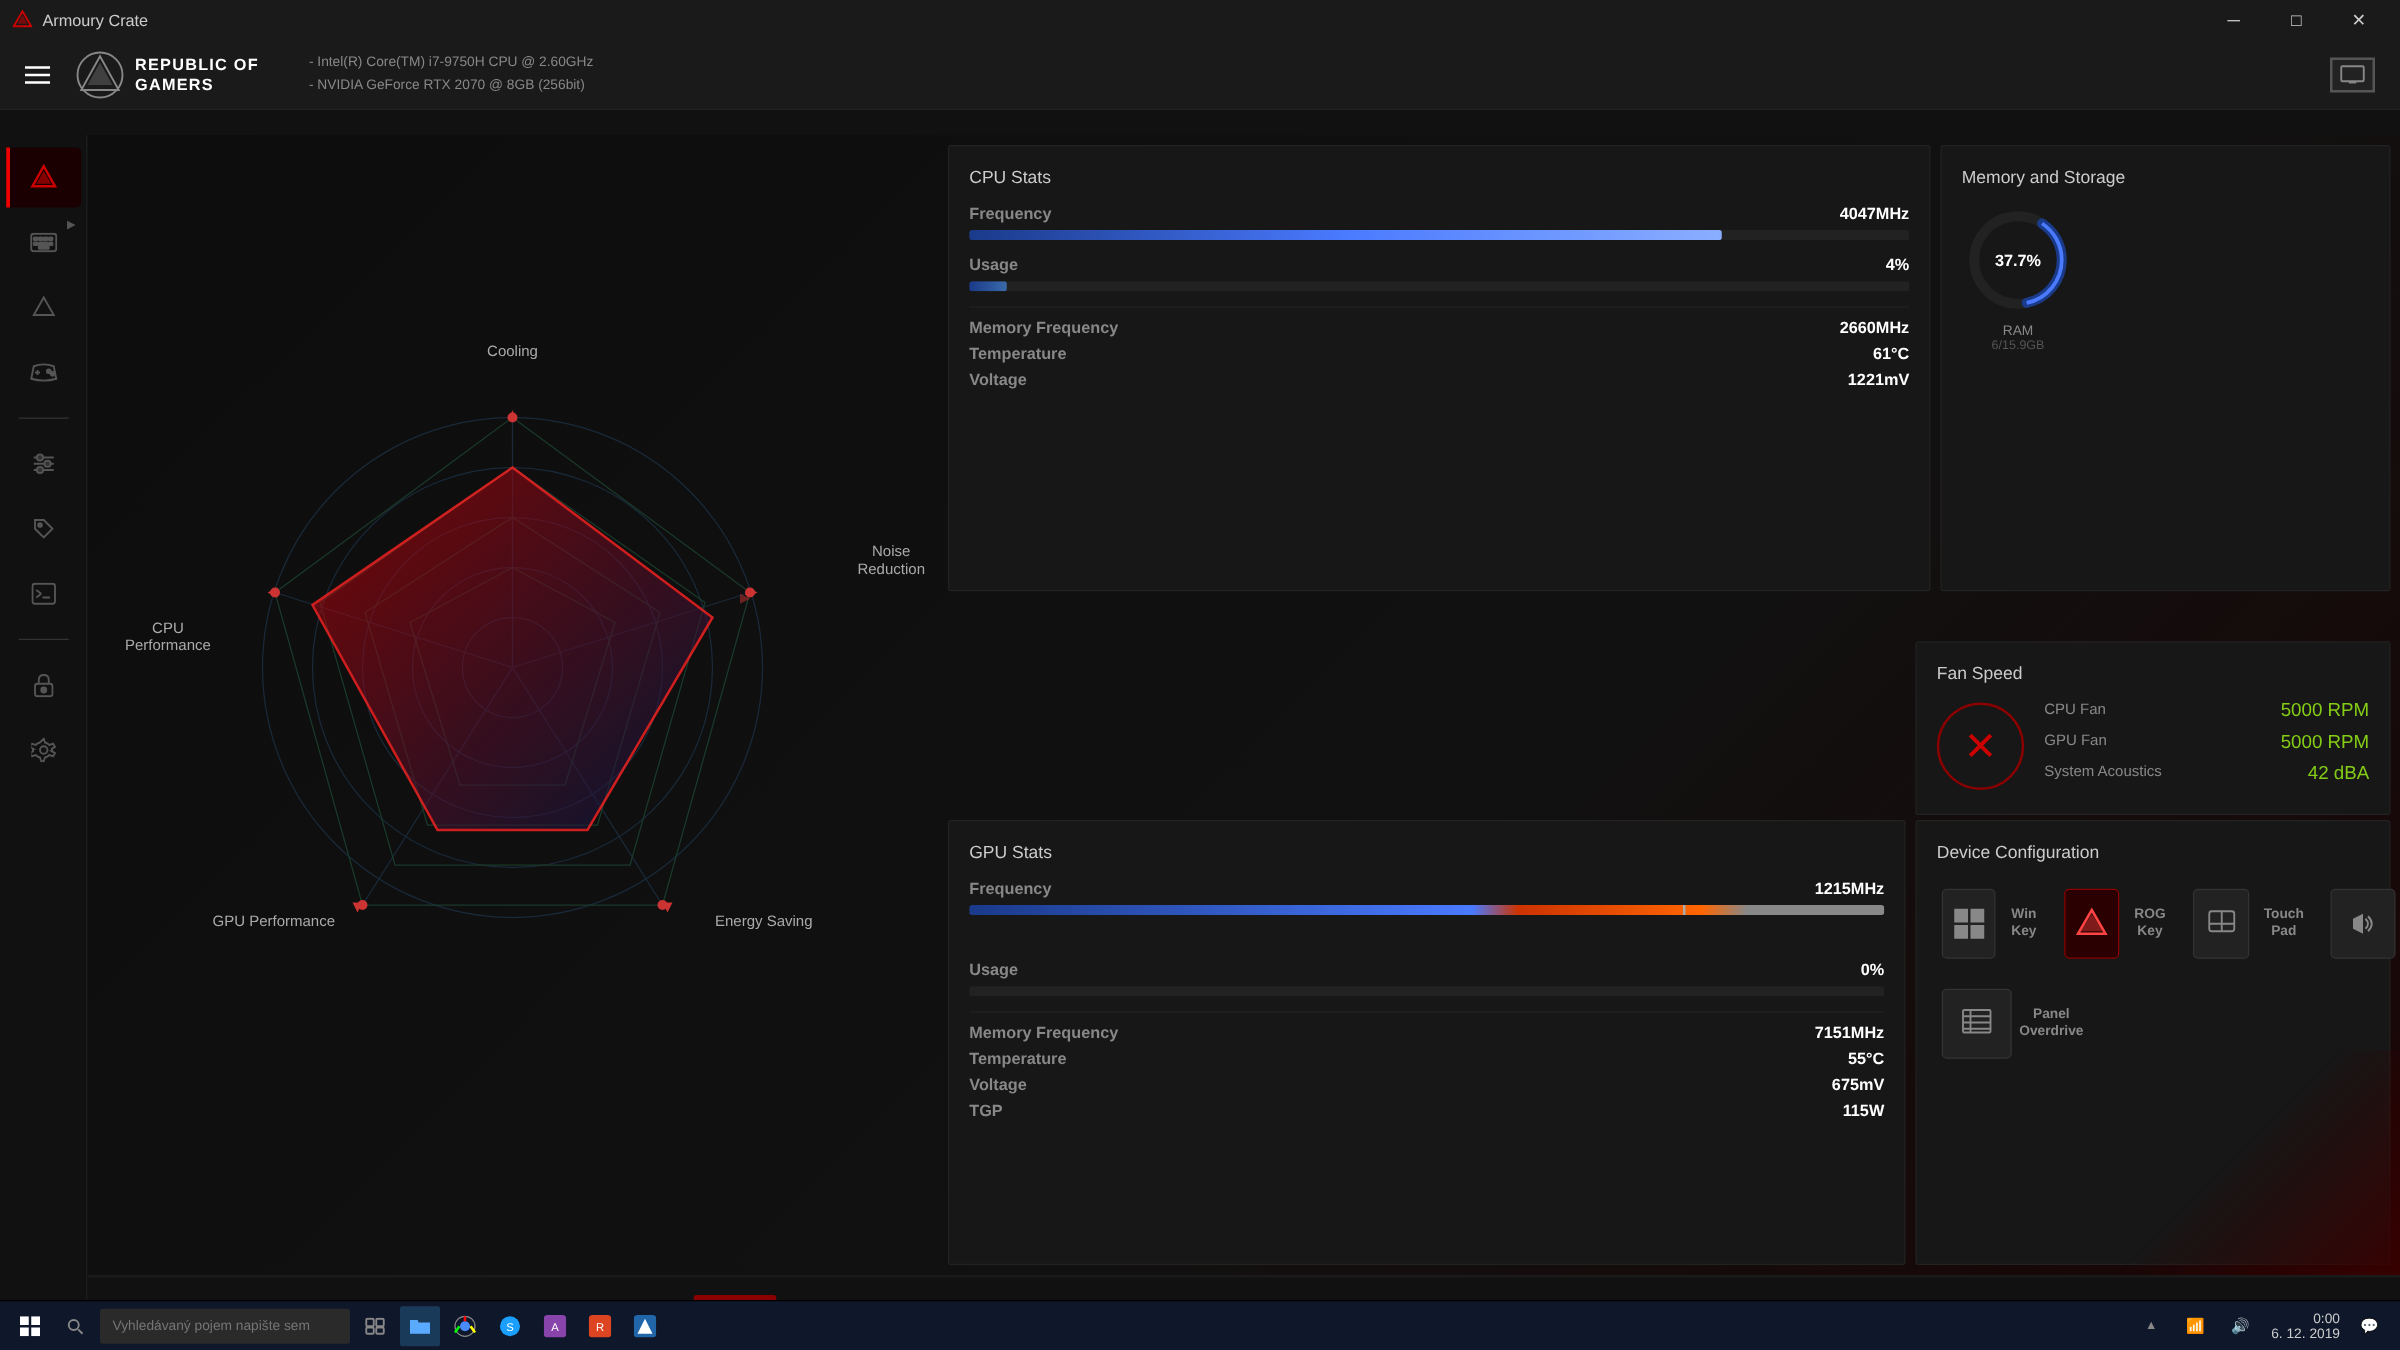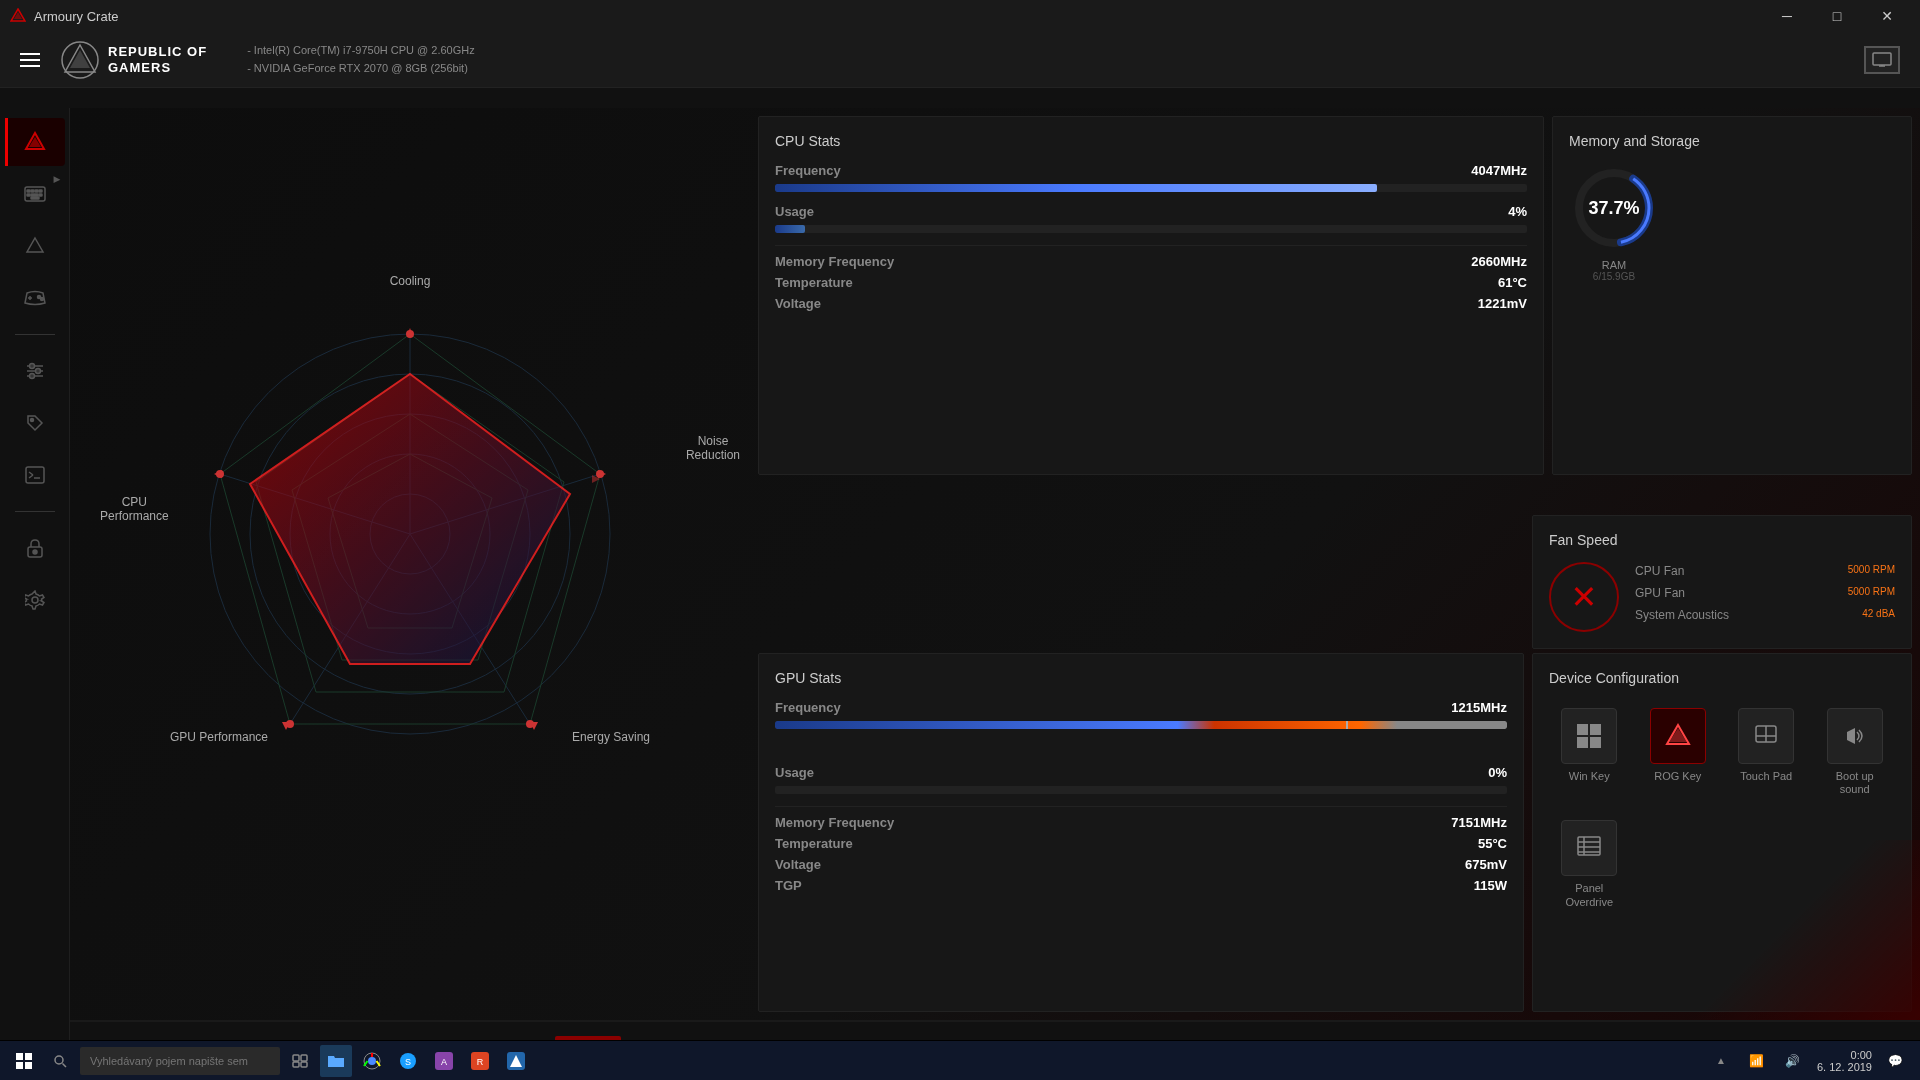--- a/index.html
+++ b/index.html
@@ -183,30 +183,30 @@
       width: 70px; height: 70px;
       border: 2px solid #8b0000;
       border-radius: 50%;
       display: flex; align-items: center; justify-content: center;
       position: relative;
     }
     .fan-x { color: #cc0000; font-size: 32px; }
     .fan-stats { flex: 1; }
     .fan-stat-row { display: flex; justify-content: space-between; margin-bottom: 8px; }
     .fan-stat-label { color: #888; font-size: 12px; }
-    .fan-stat-value { color: #f97316; font-size: 10px; }
+    .fan-stat-value { color: #84cc16; font-size: 15px; }
     .fan-content { display: flex; gap: 16px; align-items: center; }
 
     
     .gpu-panel { flex: 1; }
 
     
     .device-panel { width: 380px; flex-shrink: 0; }
     .device-icons-grid { display: grid; grid-template-columns: repeat(4, 1fr); gap: 8px; }
-    .device-icon-item { display: flex; flex-direction: column; align-items: center; gap: 6px; cursor: pointer; padding: 8px 4px; border-radius: 4px; }
+    .device-icon-item { display: flex; align-items: center; gap: 6px; cursor: pointer; padding: 8px 4px; border-radius: 4px; font-weight: bold; }
     .device-icon-box { width: 56px; height: 56px; background: #222; border: 1px solid #333; border-radius: 4px; display: flex; align-items: center; justify-content: center; font-size: 22px; color: #aaa; }
     .device-icon-box.active { background: #2a0000; border-color: #8b0000; color: #ff4444; }
     .device-icon-label { color: #888; font-size: 11px; text-align: center; line-height: 1.2; }
     .device-icons-row2 { display: grid; grid-template-columns: repeat(4, 1fr); gap: 8px; margin-top: 8px; }
 
     
     .bottom-tabs {
       height: 60px;
       background: #111;
       display: flex;
@@ -504,21 +504,21 @@
               <div class="memory-content">
 
                 <div style="display:flex; flex-direction:column; align-items:center; gap:6px;">
                   <div class="donut-container">
                     <svg width="90" height="90" viewBox="0 0 90 90">
                       <circle cx="45" cy="45" r="35" fill="none" stroke="#222" stroke-width="8"></circle>
                       <circle cx="45" cy="45" r="35" fill="none" stroke="#1a3a8a" stroke-width="8" stroke-dasharray="82.9 137.1" stroke-dashoffset="35" stroke-linecap="round"></circle>
                       <circle cx="45" cy="45" r="35" fill="none" stroke="#4a7aff" stroke-width="3" stroke-dasharray="82.9 137.1" stroke-dashoffset="35"></circle>
                     </svg>
                     <div style="position:absolute;top:50%;left:50%;transform:translate(-50%,-50%);text-align:center;">
-                      <div style="font-size:18px;font-weight:bold;color:#fff;">37.7%</div>
+                      <div style="font-size:13px;font-weight:bold;color:#fff;">37.7%</div>
                     </div>
                   </div>
                   <div style="text-align:center;">
                     <div style="font-size:11px;color:#888;">RAM</div>
                     <div style="font-size:10px;color:#555;">6/15.9GB</div>
                   </div>
                 </div>
 
               </div>
             </div>

